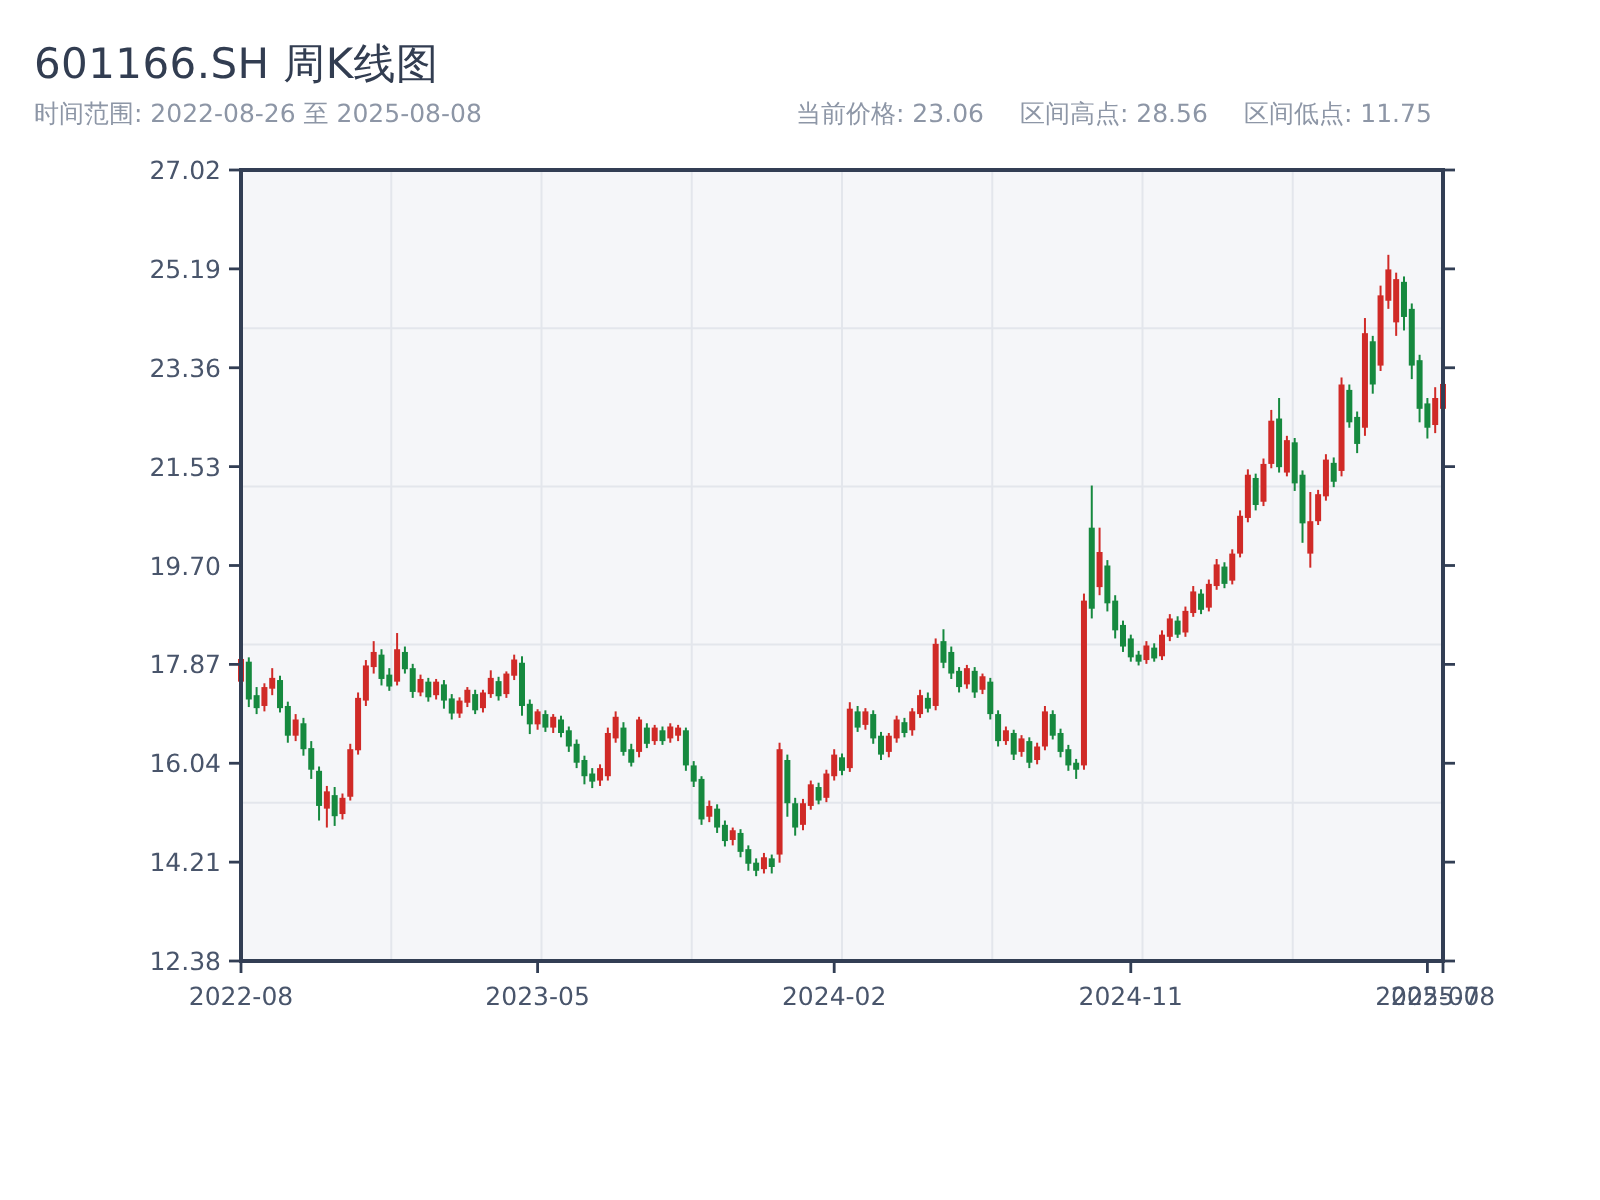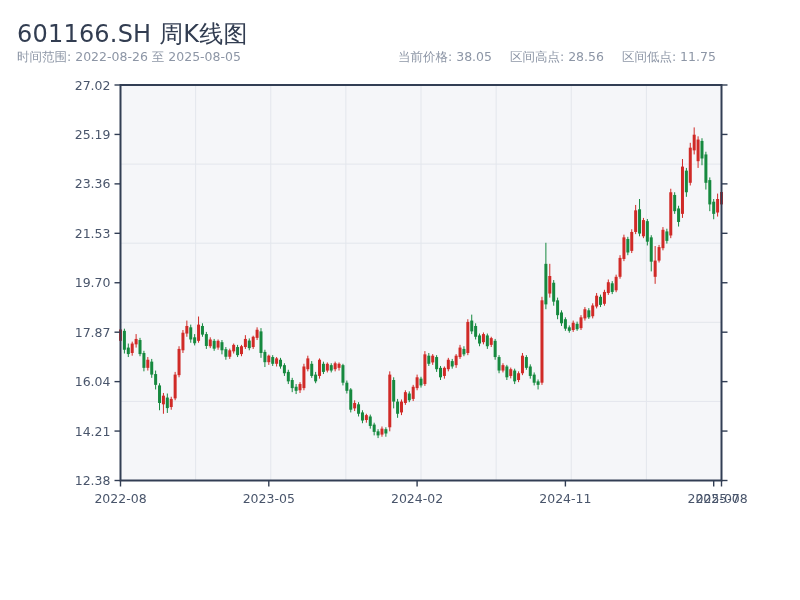--- a/index.html
+++ b/index.html
@@ -3,38 +3,38 @@
 <meta charset="utf-8">
 <style>
   html,body{margin:0;padding:0;}
   body{
     width:800px;height:600px;position:relative;overflow:hidden;
     background:#ffffff;
     font-family:"DejaVu Sans","Liberation Sans",sans-serif;
   }
   .title{
     position:absolute;left:17px;top:18px;
-    font-size:24px;font-weight:500;color:#323d51;letter-spacing:0.2px;
+    font-size:21px;font-weight:500;color:#323d51;letter-spacing:0.2px;
   }
   .sub{
     position:absolute;top:49px;
     font-size:12.5px;color:#8d96a6;
   }
   .sub-left{left:17px;}
   .sub-right{left:398px;}
   .sub-right .stat{margin-right:14px;}
   svg{position:absolute;left:0;top:0;}
 </style>
 </head>
 <body>
 
 <div class="title">601166.SH 周K线图</div>
-<div class="sub sub-left">时间范围: 2022-08-26 至 2025-08-05</div>
+<div class="sub sub-left">时间范围: 2022-08-26 至 2025-08-08</div>
 <div class="sub sub-right">
-  <span class="stat">当前价格: 38.05</span>
+  <span class="stat">当前价格: 23.06</span>
   <span class="stat">区间高点: 28.56</span>
   <span class="stat">区间低点: 11.75</span>
 </div>
 
 <svg id="chart" width="800" height="600" viewBox="0 0 800 600">
     <rect x="120.5" y="85" width="601" height="395.5" fill="#f5f6f9"></rect>
     <g stroke="#e3e6ec" stroke-width="1">
       <line x1="195.625" y1="85" x2="195.625" y2="480.5"></line>
       <line x1="270.75" y1="85" x2="270.75" y2="480.5"></line>
       <line x1="345.875" y1="85" x2="345.875" y2="480.5"></line>

